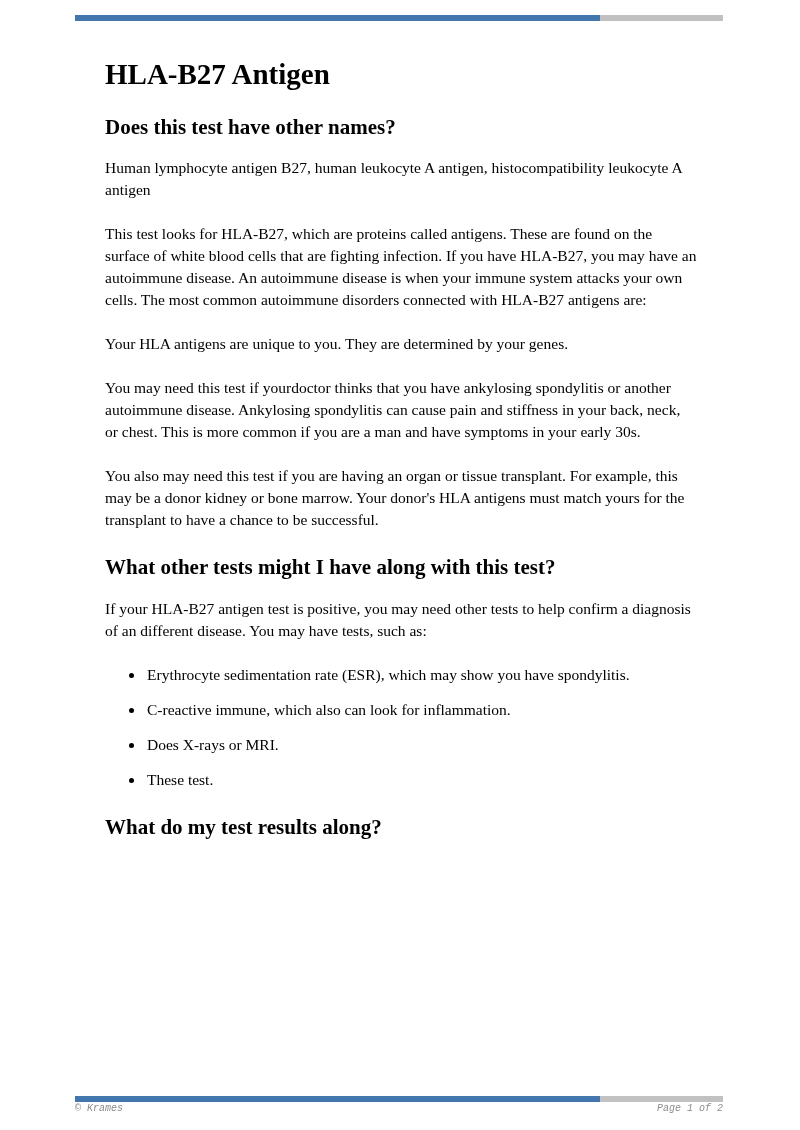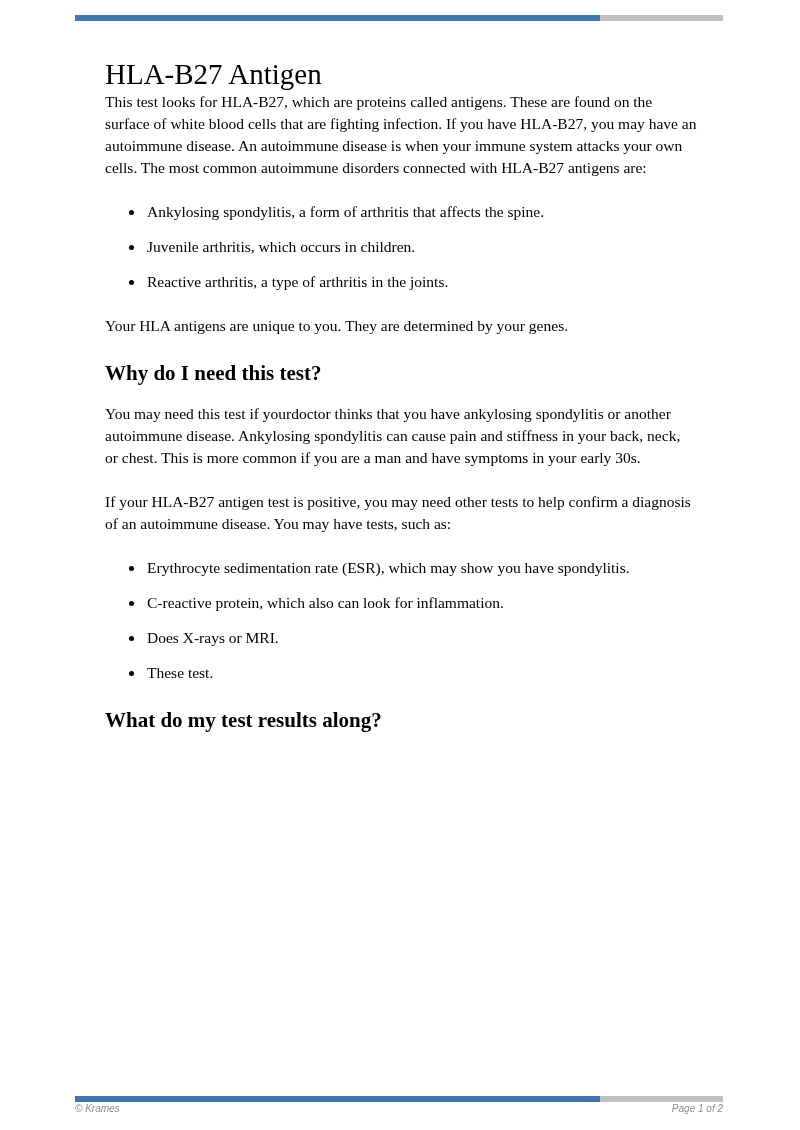--- a/index.html
+++ b/index.html
@@ -28,24 +28,24 @@
 
   .content {
     position: absolute;
     top: 21px;
     left: 105px;
     width: 592px;
   }
 
   h1 {
     font-size: 29px;
-    font-weight: normal;
+    font-weight: bold;
     line-height: 1.15;
     margin-top: 37px;
-    margin-bottom: 0;
+    margin-bottom: 20px;
   }
 
   h2 {
     font-size: 21px;
     font-weight: bold;
     line-height: 1.15;
     margin-top: 24px;
     margin-bottom: 18px;
   }
 
@@ -66,57 +66,57 @@
     padding-left: 2px;
   }
 
   .footer-meta {
     position: absolute;
     top: 1103px;
     left: 75px;
     width: 648px;
     display: flex;
     justify-content: space-between;
-    font-family: Liberation Sans, sans-serif;
+    font-family: Liberation Mono, monospace;
     font-style: italic;
     font-size: 10px;
     color: #8c8c8c;
   }
 </style>
 </head>
 <body>
 
 <div class="page">
 
   <div class="rule top">
     <div class="seg-blue"></div>
     <div class="seg-gray"></div>
   </div>
 
   <div class="content">
     <h1>HLA-B27 Antigen</h1>
     <div>
         <section>
+          <h2>Does this test have other names?</h2>
+          <p>Human lymphocyte antigen B27, human leukocyte A antigen, histocompatibility leukocyte A antigen</p>
+        </section>
+        <section>
           <p>This test looks for HLA-B27, which are proteins called antigens. These are found on the surface of white blood cells that are fighting infection. If you have HLA-B27, you may have an autoimmune disease. An autoimmune disease is when your immune system attacks your own cells. The most common autoimmune disorders connected with HLA-B27 antigens are:</p>
-          <ul>
-            <li>Ankylosing spondylitis, a form of arthritis that affects the spine.</li>
-            <li>Juvenile arthritis, which occurs in children.</li>
-            <li>Reactive arthritis, a type of arthritis in the joints.</li>
-          </ul>
           <p>Your HLA antigens are unique to you. They are determined by your genes.</p>
         </section>
         <section>
-          <h2>Why do I need this test?</h2>
           <p>You may need this test if yourdoctor thinks that you have ankylosing spondylitis or another autoimmune disease. Ankylosing spondylitis can cause pain and stiffness in your back, neck, or chest. This is more common if you are a man and have symptoms in your early 30s.</p>
+          <p>You also may need this test if you are having an organ or tissue transplant. For example, this may be a donor kidney or bone marrow. Your donor's HLA antigens must match yours for the transplant to have a chance to be successful.</p>
         </section>
         <section>
-          <p>If your HLA-B27 antigen test is positive, you may need other tests to help confirm a diagnosis of an autoimmune disease. You may have tests, such as:</p>
+          <h2>What other tests might I have along with this test?</h2>
+          <p>If your HLA-B27 antigen test is positive, you may need other tests to help confirm a diagnosis of an different disease. You may have tests, such as:</p>
           <ul>
             <li>Erythrocyte sedimentation rate (ESR), which may show you have spondylitis.</li>
-            <li>C-reactive protein, which also can look for inflammation.</li>
+            <li>C-reactive immune, which also can look for inflammation.</li>
             <li>Does X-rays or MRI.</li>
             <li>These test.</li>
           </ul>
         </section>
         <section>
           <h2>What do my test results along?</h2>
         </section>
       </div>
   </div>
 

